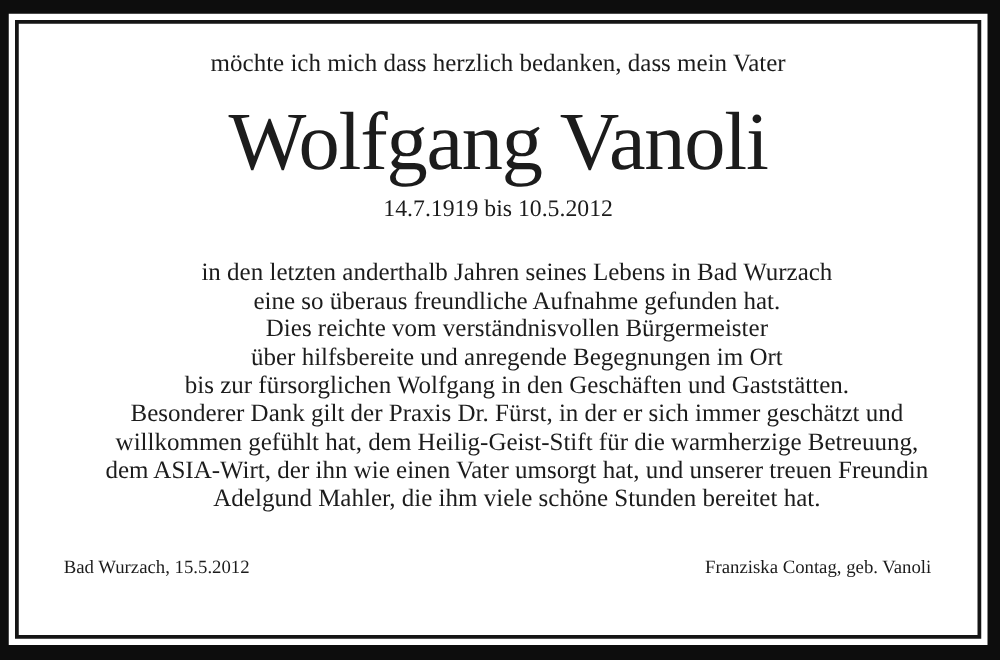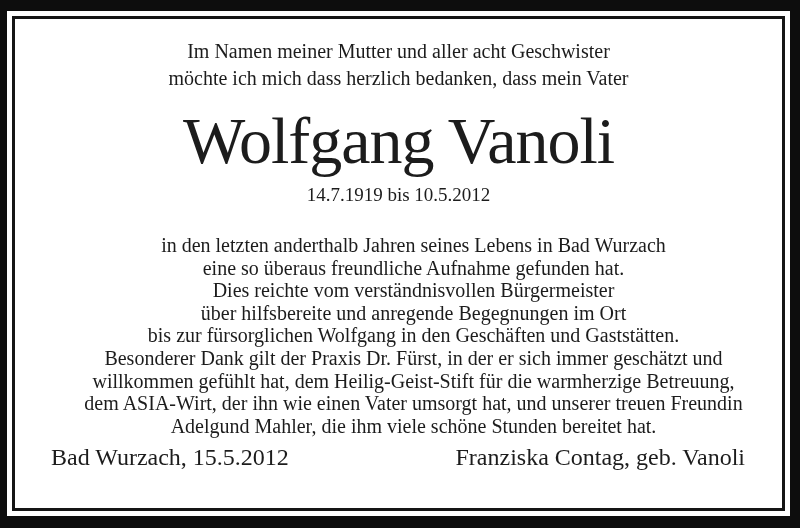--- a/index.html
+++ b/index.html
@@ -56,38 +56,37 @@
     font-size: 19px;
     line-height: 22px;
   }
   .body-text {
     margin-top: 28px;
     font-size: 20px;
     line-height: 22.6px;
     margin-left: 30px;
   }
   .signature-row {
-    margin-top: 8px;
+    margin-top: 32px;
     display: flex;
     justify-content: space-between;
     padding: 0 37px 0 36px;
-    font-size: 24px;
+    font-size: 15px;
     line-height: 24px;
   }
 </style>
 </head>
 <body>
 
 <div class="scan">
   <div class="frame-white">
     <div class="frame-inner">
       <div class="content">
 
         <div class="intro">
-          <div>Im Namen meiner Mutter und aller acht Geschwister</div>
           <div>möchte ich mich dass herzlich bedanken, dass mein Vater</div>
         </div>
 
         <div class="deceased-name">Wolfgang Vanoli</div>
 
         <div class="life-dates">14.7.1919 bis 10.5.2012</div>
 
         <div class="body-text">
           <div>in den letzten anderthalb Jahren seines Lebens in Bad Wurzach</div>
           <div>eine so überaus freundliche Aufnahme gefunden hat.</div>

